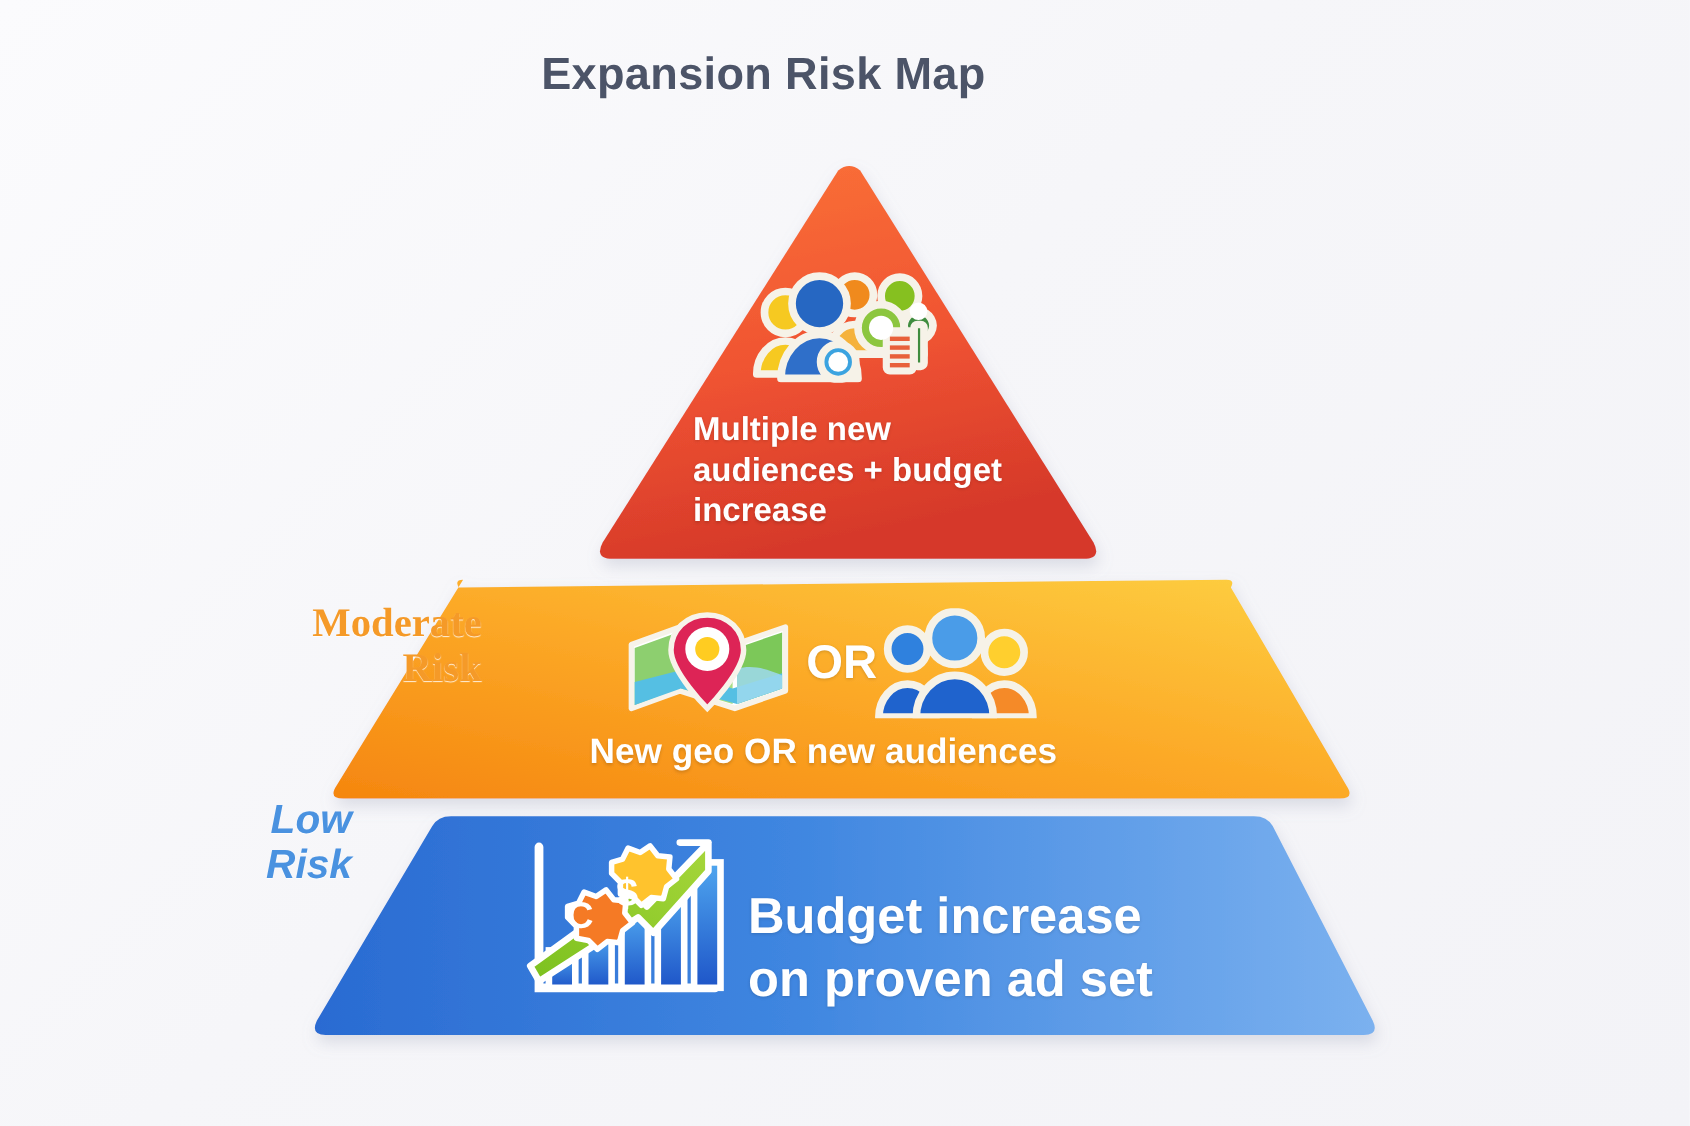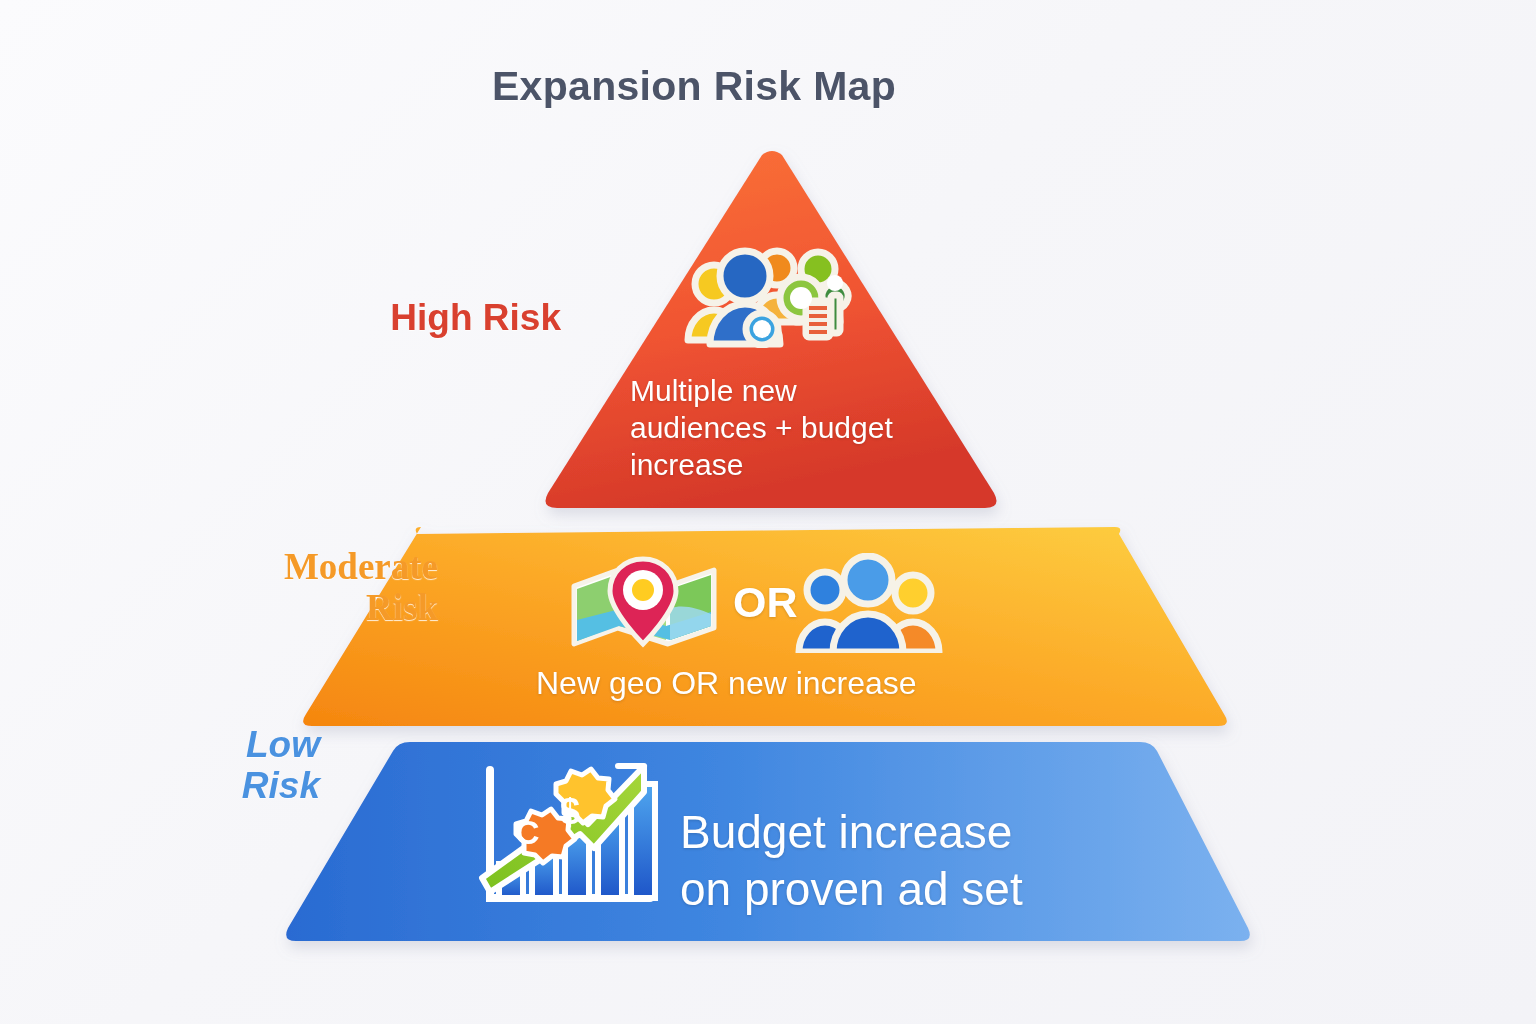--- a/index.html
+++ b/index.html
@@ -28,21 +28,20 @@
     position: absolute;
     top: 44px;
     left: 0;
     width: 1388px;
     text-align: center;
     font-size: 41px;
     font-weight: bold;
     letter-spacing: 0.3px;
     color: #4c5468;
     text-shadow: 0 1px 1px rgba(255,255,255,0.9);
-    margin-top: 19px;
   }
 
   
   .pyramid {
     position: absolute;
     left: 0;
     top: 0;
     width: 1536px;
     height: 1024px;
   }
@@ -79,21 +78,21 @@
     top: 724px;
     font-size: 37px;
     color: #4a92e0;
     font-style: italic;
   }
 
   
   .tier-text {
     position: absolute;
     color: #ffffff;
-    font-weight: normal;
+    font-weight: bold;
     line-height: 1.24;
     white-space: pre-line;
     text-shadow: 0 1px 3px rgba(0,0,0,0.16);
     pointer-events: none;
   }
   .tier-text.high {
     left: 630px;
     top: 372px;
     width: 330px;
     font-size: 30px;
@@ -187,21 +186,20 @@
                L 1248 928
                Q 1254 941 1240 941
                L 296 941
                Q 282 941 288 928
                L 393 751
                Q 398 742 410 742
                Z"></path>
     </svg>
   </div>
 
-  <div class="side-label high">High Risk</div>
   <div class="side-label moderate">Moderate
 Risk</div>
   <div class="side-label low">Low
 Risk</div>
 
   <div class="icon-wrap icon-people-top">
     <svg width="180" height="112" viewBox="0 0 180 112">
       <g stroke="#f6f2e8" stroke-width="7" stroke-linejoin="round">
 
         <circle cx="42" cy="48" r="19" fill="#f6c921"></circle>
@@ -268,21 +266,21 @@
         <circle cx="31" cy="37" r="18" fill="#2f81de"></circle>
         <path d="M5 99 a26 30 0 0 1 52 0 Z" fill="#1f63cd"></path>
         <circle cx="119" cy="40" r="18" fill="#ffcf2e"></circle>
         <path d="M93 99 a26 30 0 0 1 52 0 Z" fill="#f58a28"></path>
         <circle cx="74" cy="27" r="24" fill="#4a9ce8"></circle>
         <path d="M39 99 a35 38 0 0 1 70 0 Z" fill="#1f63cd"></path>
       </g>
     </svg>
   </div>
 
-  <div class="tier-text moderate">New geo OR new increase</div>
+  <div class="tier-text moderate">New geo OR new audiences</div>
 
   <div class="icon-wrap icon-growth">
     <svg width="200" height="160" viewBox="0 0 200 160">
       <defs>
         <linearGradient id="barGrad" x1="0" y1="1" x2="0" y2="0">
           <stop offset="0%" stop-color="#1e55c8"></stop>
           <stop offset="100%" stop-color="#4fa6ef"></stop>
         </linearGradient>
         <linearGradient id="arrowGrad" x1="0" y1="1" x2="1" y2="0">
           <stop offset="0%" stop-color="#7cc11f"></stop>

